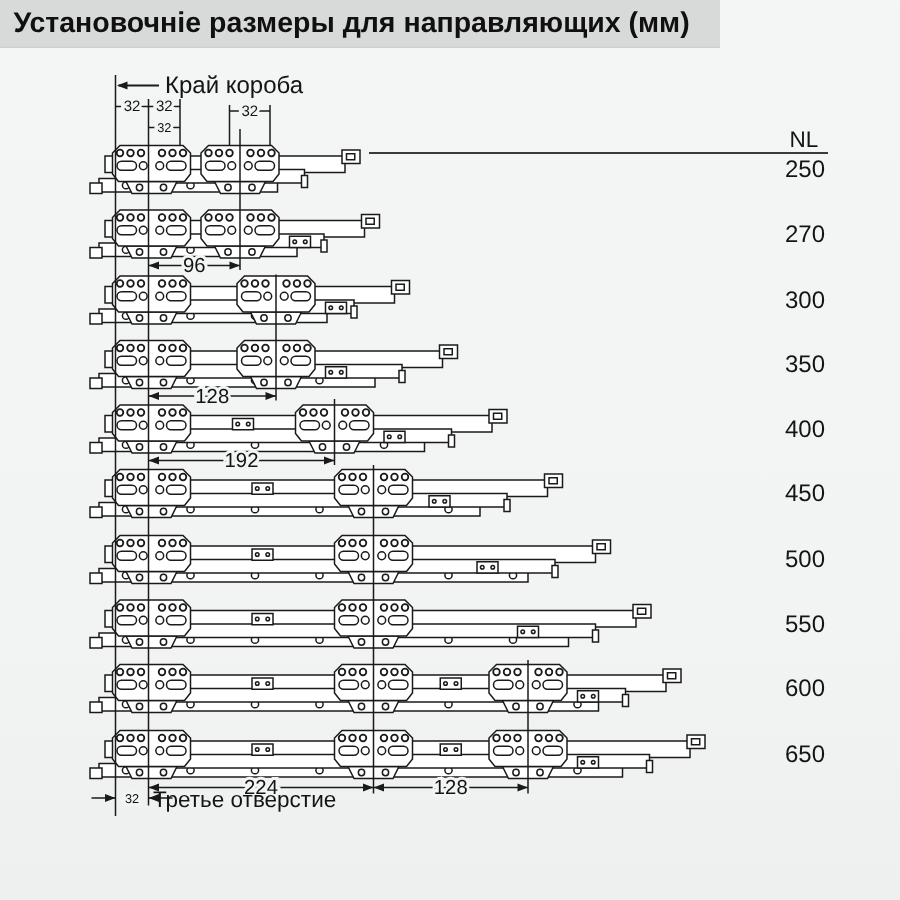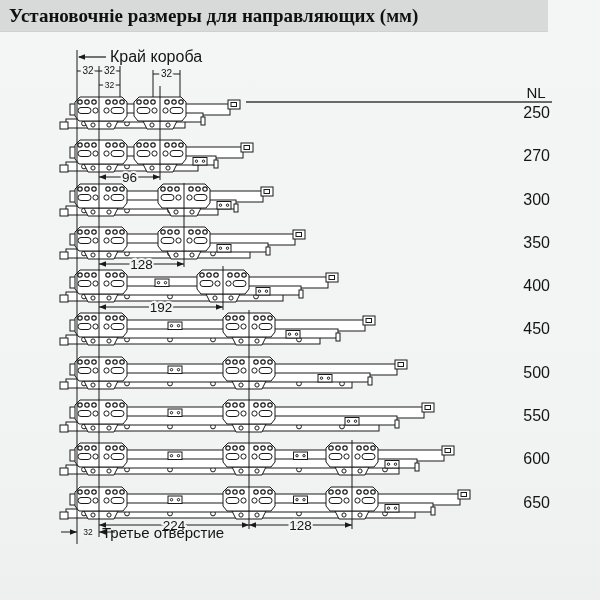--- a/index.html
+++ b/index.html
@@ -2,23 +2,23 @@
 <html><head>
 <meta charset="utf-8">
 <style>
   html,body{margin:0;padding:0;}
   body{
     width:600px;height:600px;position:relative;overflow:hidden;
     font-family:"Liberation Sans","DejaVu Sans",sans-serif;
     background:linear-gradient(#f4f6f5 0%,#f2f4f3 70%,#eef0ef 100%);
   }
   .titlebar{
-    position:absolute;left:0;top:0;width:548px;height:31px;
+    position:absolute;left:0;top:0;width:480px;height:31px;
     background:#d8dada;border-bottom:1px solid #cfd1d1;
-    display:flex;align-items:center;font-family:Liberation Serif, serif;
+    display:flex;align-items:center;
   }
   .titlebar span{
     padding-left:9px;font-size:19px;font-weight:bold;color:#101010;
     letter-spacing:0px;white-space:nowrap;
   }
   #diagram-wrap{position:absolute;left:0;top:0;width:600px;height:600px;}
   svg{display:block;}
   text{fill:#141414;}
 </style>
 </head>

